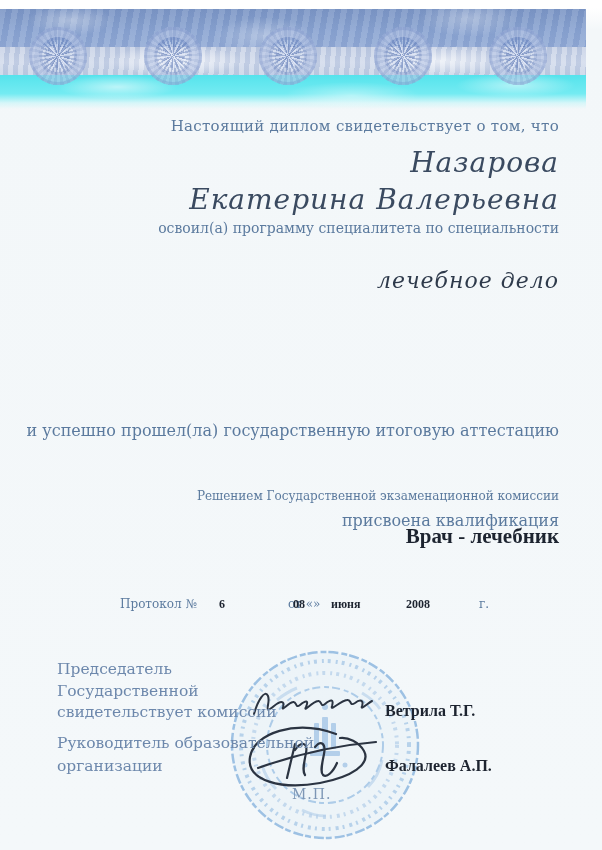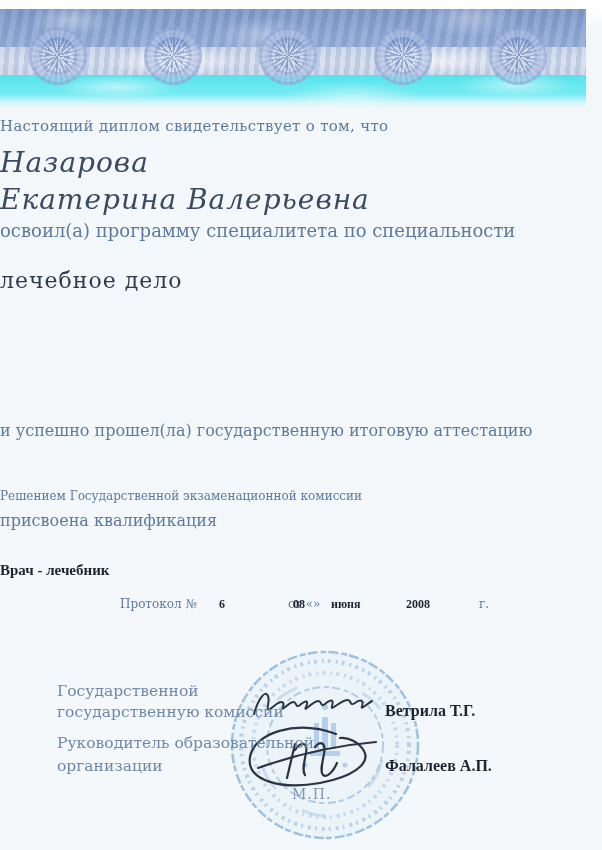--- a/index.html
+++ b/index.html
@@ -41,32 +41,32 @@
     background:
       repeating-conic-gradient(rgba(96,124,185,.50) 0 7deg, rgba(215,225,245,.45) 7deg 14deg);
     box-shadow:inset 0 0 0 3px rgba(120,145,200,.45), inset 0 0 0 10px rgba(205,218,240,.5), inset 0 0 0 13px rgba(110,135,195,.4);
     opacity:.75;
   }
   .rosette::after{
     content:"";position:absolute;left:17px;top:17px;width:24px;height:24px;border-radius:50%;
     background:repeating-conic-gradient(rgba(90,118,180,.6) 0 15deg, rgba(225,232,248,.6) 15deg 30deg);
   }
   
-  .line{position:absolute;left:0;width:559px;text-align:left;}
+  .line{position:absolute;left:0;width:559px;text-align:right;}
   .blue-print{color:#5b7a9e;}
   .intro{top:117px;font-size:15px;letter-spacing:.3px;}
   .name{font-style:italic;font-size:28px;color:#3a4a60;letter-spacing:1px;}
   .name1{top:146px;}
   .name2{top:183px;}
-  .program{top:220px;font-size:18px;}
-  .specialty{top:268px;font-size:22px;color:#2e3a4b;letter-spacing:1px;}
+  .program{top:220px;font-size:14px;}
+  .specialty{top:268px;font-style:italic;font-size:22px;color:#2e3a4b;letter-spacing:1px;}
   .attestation{top:421px;font-size:16px;}
   .commission1{top:489px;font-size:12px;}
   .commission2{top:511px;font-size:16px;}
-  .qualification{top:562px;font-size:15px;font-weight:bold;color:#1d2430;font-family:"Liberation Serif","DejaVu Serif",serif;}
+  .qualification{top:524px;font-size:21px;font-weight:bold;color:#1d2430;font-family:"Liberation Serif","DejaVu Serif",serif;}
   
   .protocol{position:absolute;top:597px;left:0;width:496px;height:22px;font-size:12px;}
   .protocol span{position:absolute;white-space:nowrap;}
   .p-label{left:120px;color:#5b7a9e;}
   .p-num{left:219px;font-weight:bold;color:#1d2430;font-family:"Liberation Serif",serif;}
   .p-from{left:262px;color:#5b7a9e;margin-left:26px;}
   .p-day{left:293px;font-weight:bold;color:#1d2430;font-family:"Liberation Serif",serif;}
   .p-close{left:313px;color:#5b7a9e;}
   .p-month{left:331px;font-weight:bold;color:#1d2430;font-family:"Liberation Serif",serif;}
   .p-year{left:406px;font-weight:bold;color:#1d2430;font-family:"Liberation Serif",serif;}
@@ -147,21 +147,22 @@
     </g>
     <g stroke="#2b3442" stroke-width="2.2" fill="none" stroke-linecap="round">
       <path d="M336,734 C296,719 254,733 250,757 C246,781 282,790 320,783 C352,777 371,764 364,751 C359,742 348,737 340,738"></path>
       <path d="M295,744 L287,778"></path>
       <path d="M295,750 C301,741 308,742 306,753 C304,763 302,771 305,775"></path>
       <path d="M315,747 C321,740 326,743 324,754 C322,764 320,772 323,775 C327,778 333,772 337,763"></path>
       <path d="M258,768 C300,753 340,745 376,742"></path>
     </g>
   </svg>
 
+  <div class="sig-label lbl-1">Председатель</div>
   <div class="sig-label lbl-2">Государственной</div>
-  <div class="sig-label lbl-3">государственную комиссии</div>
+  <div class="sig-label lbl-3">свидетельствует комиссии</div>
   <div class="sig-name nm-1">Ветрила Т.Г.</div>
   <div class="sig-label lbl-4">Руководитель образовательной</div>
   <div class="sig-label lbl-5">организации</div>
   <div class="sig-name nm-2">Фалалеев А.П.</div>
   <div class="mp">М.П.</div>
 
 </div>
 
 </body></html>

